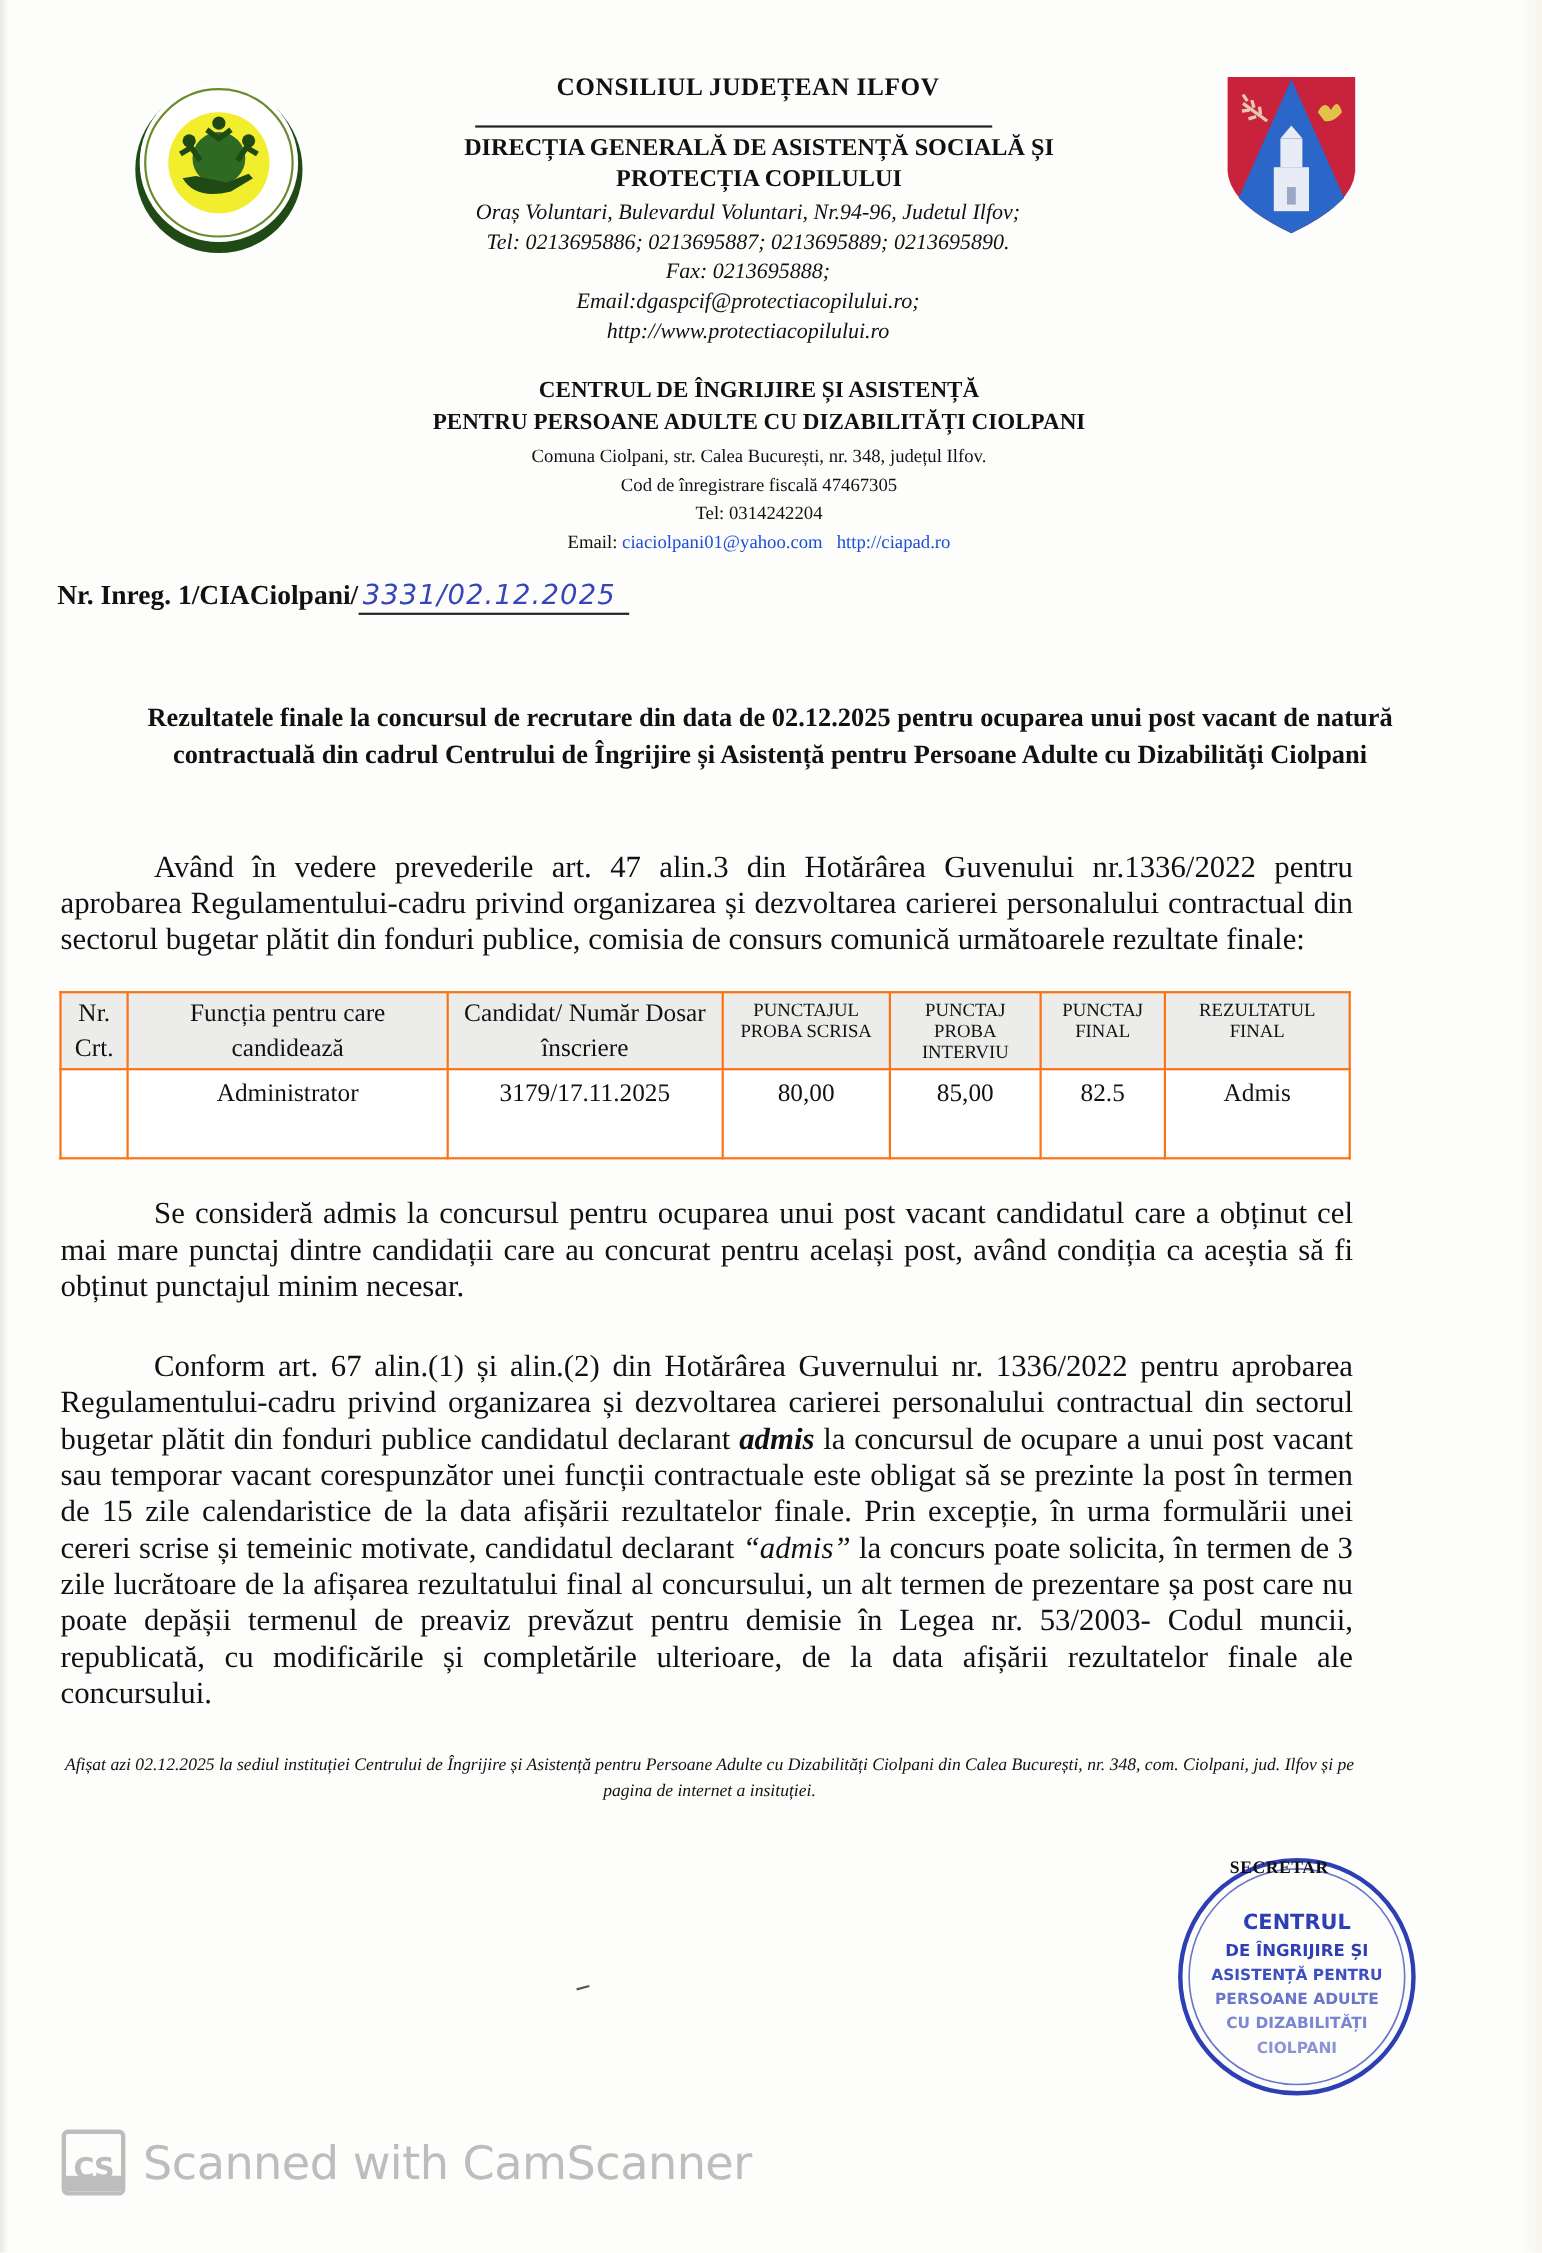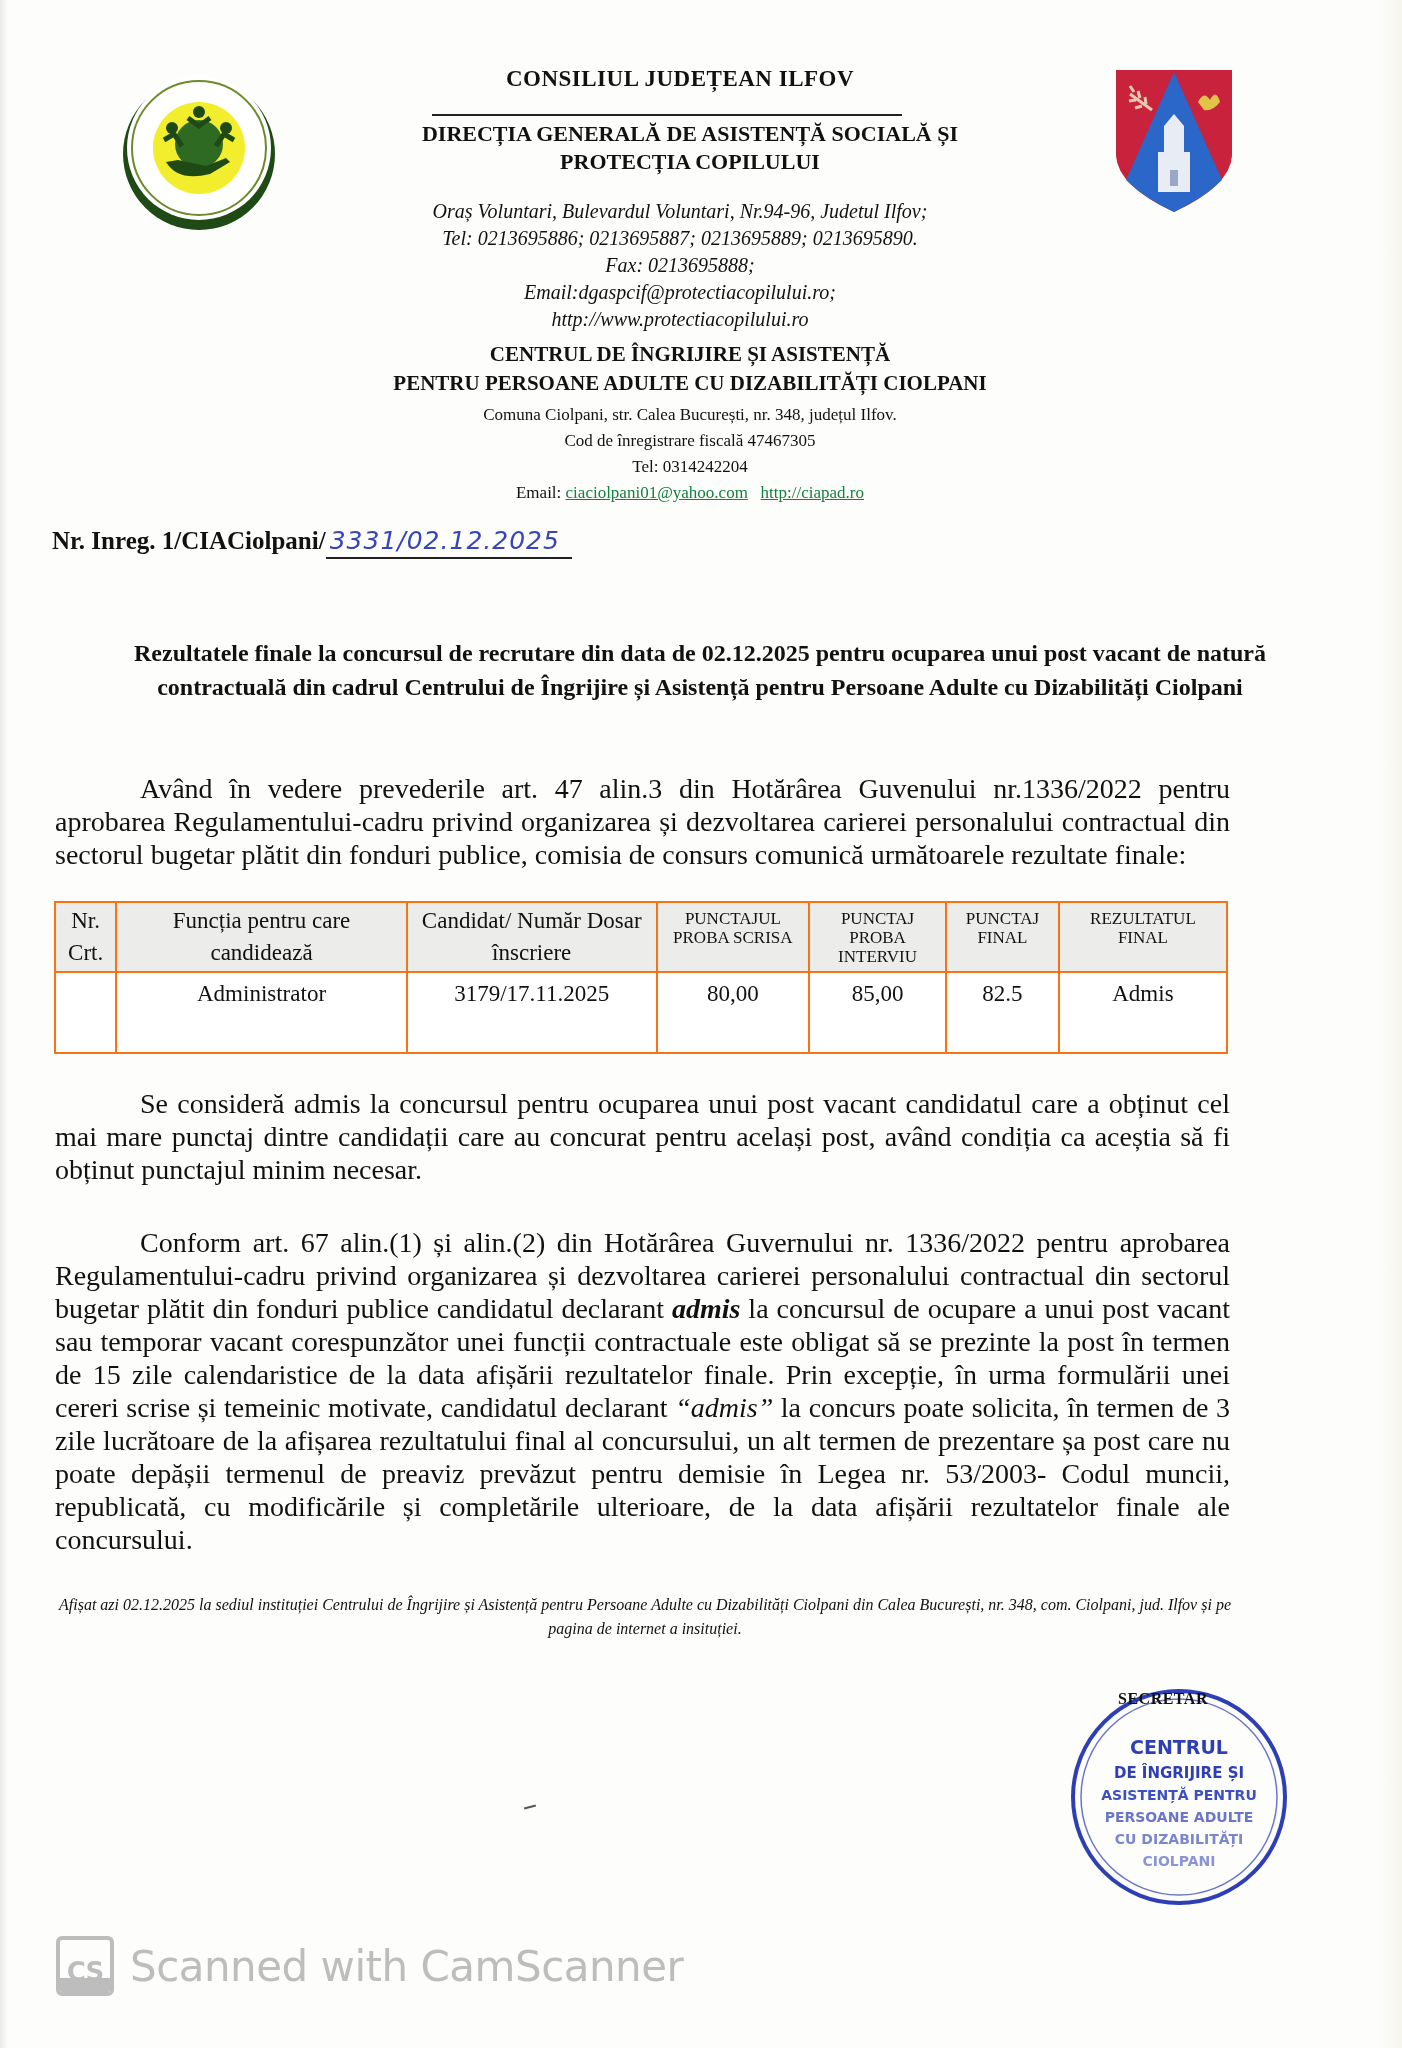--- a/index.html
+++ b/index.html
@@ -12,24 +12,24 @@
   .left-shade { position:absolute; left:0; top:0; width:8px; height:100%;
     background:linear-gradient(to right, rgba(220,220,215,0.6), rgba(255,255,255,0)); }
 
   
   .logo-left { position:absolute; left:118px; top:70px; width:162px; height:162px; }
   .logo-right { position:absolute; left:1112px; top:66px; width:124px; height:150px; }
   .hdr { position:absolute; left:300px; width:760px; text-align:center; }
   .hdr-council { top:66px; font-weight:bold; font-size:23px; letter-spacing:0.5px; }
   .hdr-dir { top:120px; font-weight:bold; font-size:22px; line-height:28px; left:340px; width:700px; }
   .hdr-dir .rule { position:absolute; left:92px; width:470px; top:-6px; border-top:2px solid #222; }
-  .hdr-italic { font-style:italic; font-size:20px; line-height:27px; top:180px; left:330px; width:700px;margin-top:18px; }
+  .hdr-italic { font-style:italic; font-size:20px; line-height:27px; top:180px; left:330px; width:700px; }
   .hdr-centru { top:340px; font-weight:bold; font-size:21px; line-height:29px; left:300px; width:780px; }
   .hdr-contact { top:402px; font-size:17px; line-height:26px; left:300px; width:780px; }
-  .hdr-contact a { color:#15803d; text-decoration:underline; }
+  .hdr-contact a { color:#1d4ed8; }
 
   .reg { position:absolute; left:52px; top:526px; font-weight:bold; font-size:25px; }
   .reg .hand { font-family:"DejaVu Sans",sans-serif; font-style:italic; font-weight:normal;
     color:#3646b8; font-size:25px; border-bottom:2px solid #222; padding:0 12px 2px 4px; letter-spacing:1px; }
 
   .title { position:absolute; left:70px; width:1260px; top:636px; text-align:center;
     font-weight:bold; font-size:24px; line-height:34px; }
 
   .para { position:absolute; left:55px; width:1175px; font-size:28px; line-height:33px; text-align:justify; }
   .indent { text-indent:85px; }

